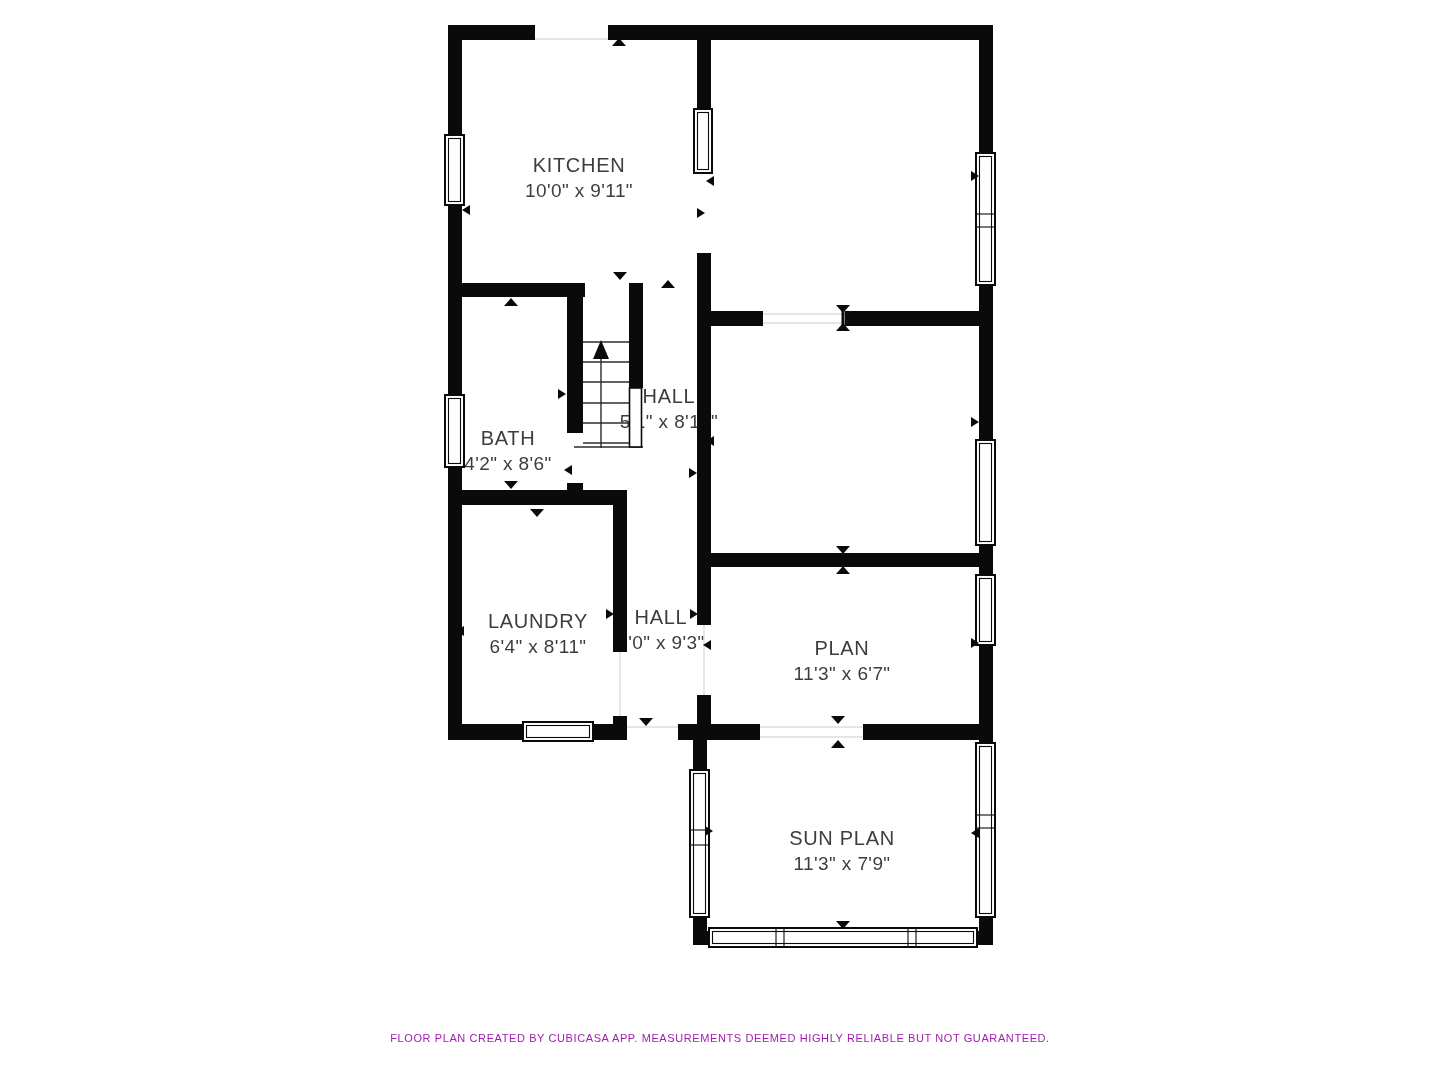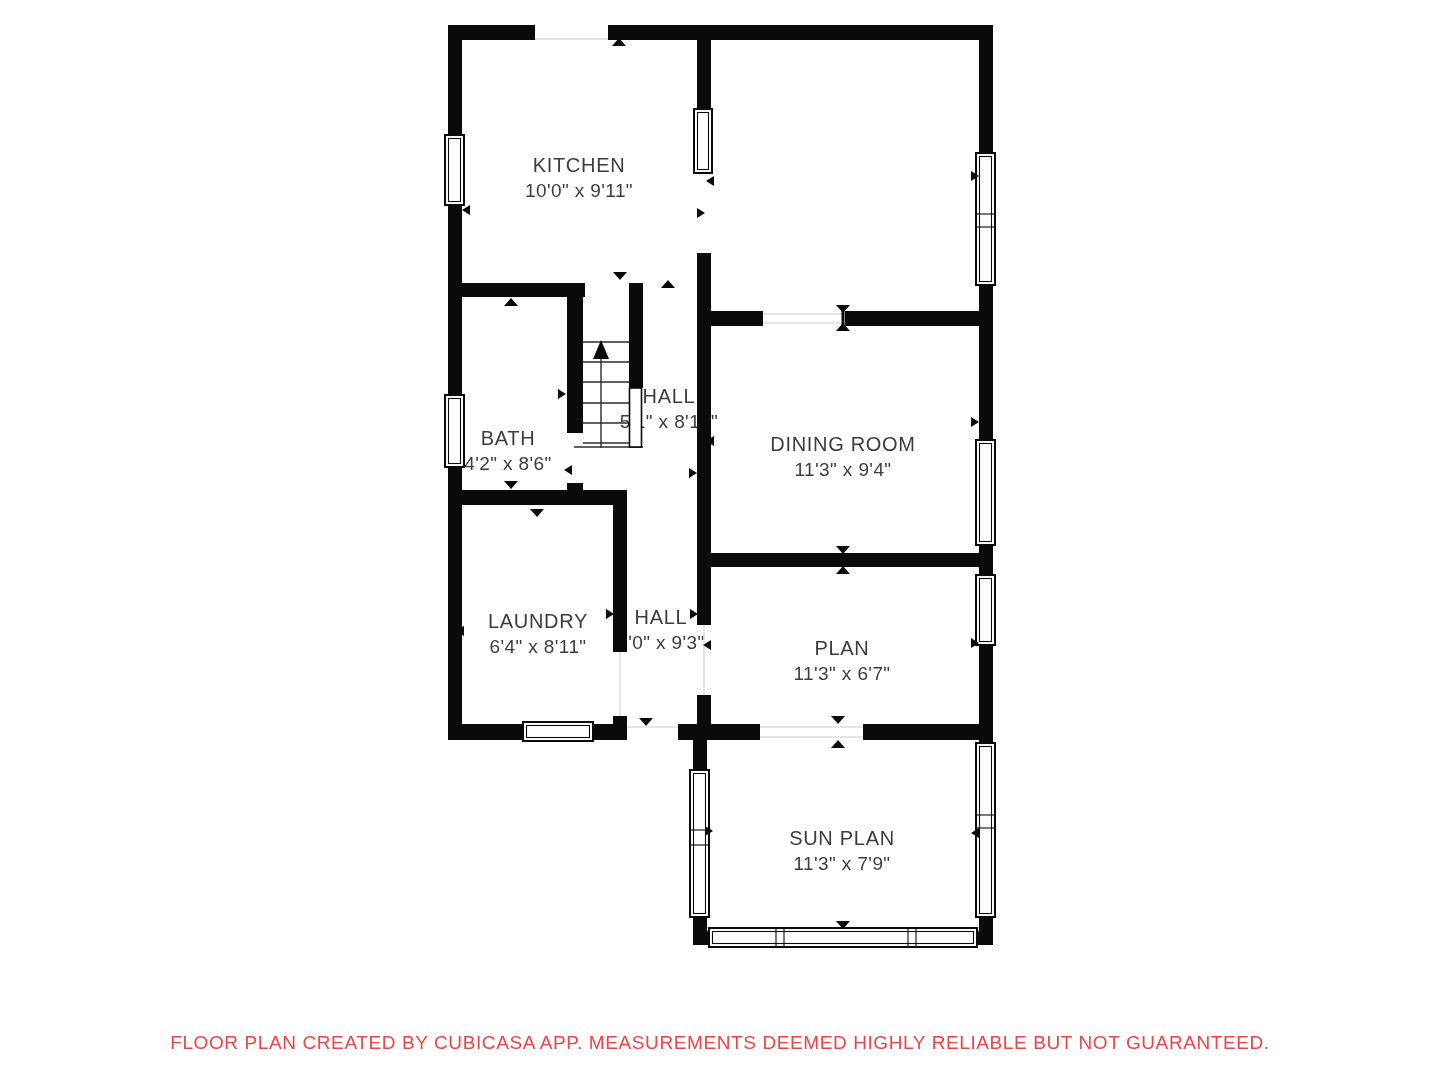--- a/index.html
+++ b/index.html
@@ -19,44 +19,40 @@
   .wall{fill:#0a0a0a;}
   .wo{fill:#ffffff;stroke:#0a0a0a;stroke-width:2;}
   .wi{fill:none;stroke:#0a0a0a;stroke-width:1.1;}
   .wm{stroke:#0a0a0a;stroke-width:1.1;}
   .tread{stroke:#2c2c2c;stroke-width:1.4;}
   .faint{stroke:#dcdcdc;stroke-width:1.4;}
   .marker{fill:#0a0a0a;}
   .rail{fill:#ffffff;stroke:#0a0a0a;stroke-width:1.6;}
   .footer{
     position:absolute;left:0;top:1032px;width:1440px;text-align:center;
-    font-size:19px;letter-spacing:.6px;color:#ef4444;z-index:3;
+    font-size:11px;letter-spacing:.6px;color:#a21caf;z-index:3;
   }
 </style>
 </head>
 <body>
 
 <div class="plan">
 
   <div class="labels">
     <div class="room-label" style="left:579px;top:178px">
       <div class="room-name">KITCHEN</div>
       <div class="room-dims">10'0" x 9'11"</div>
     </div>
     <div class="room-label" style="left:508px;top:451px">
       <div class="room-name">BATH</div>
       <div class="room-dims">4'2" x 8'6"</div>
     </div>
     <div class="room-label" style="left:669px;top:409px">
       <div class="room-name">HALL</div>
       <div class="room-dims">5'1" x 8'10"</div>
-    </div>
-    <div class="room-label" style="left:843px;top:457px">
-      <div class="room-name">DINING ROOM</div>
-      <div class="room-dims">11'3" x 9'4"</div>
     </div>
     <div class="room-label" style="left:538px;top:634px">
       <div class="room-name">LAUNDRY</div>
       <div class="room-dims">6'4" x 8'11"</div>
     </div>
     <div class="room-label" style="left:661px;top:630px">
       <div class="room-name">HALL</div>
       <div class="room-dims">3'0" x 9'3"</div>
     </div>
     <div class="room-label" style="left:842px;top:661px">

